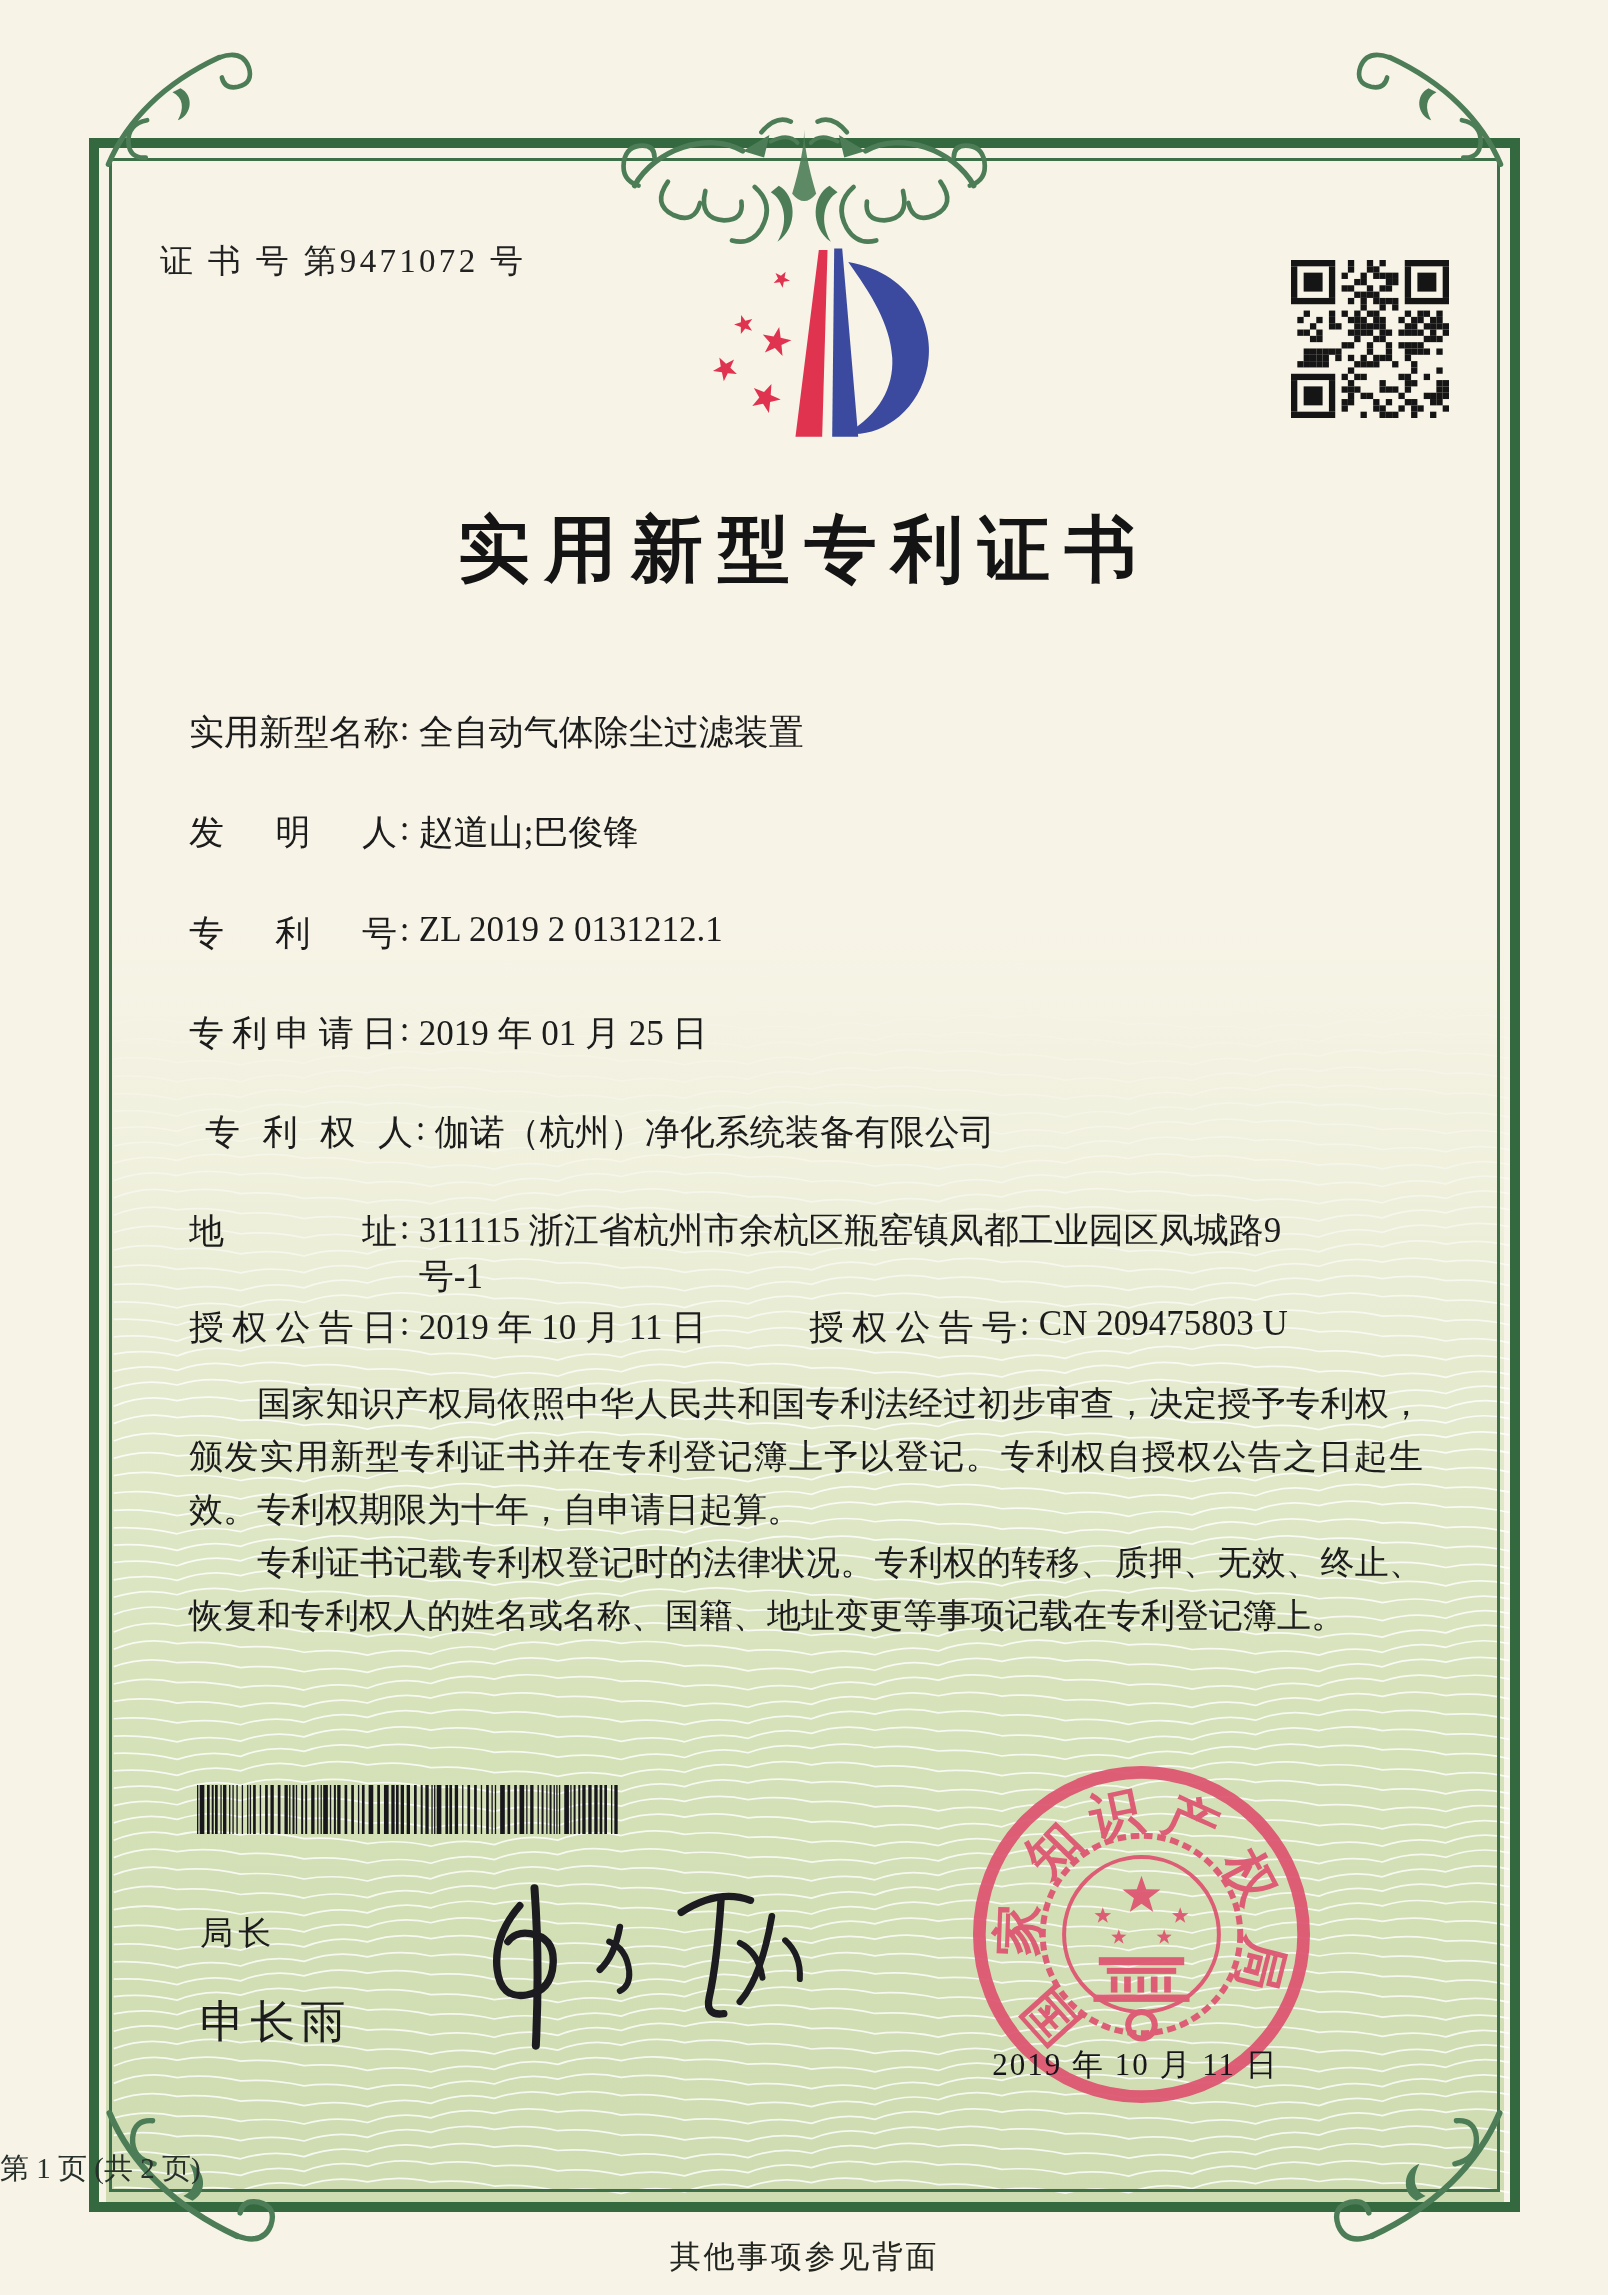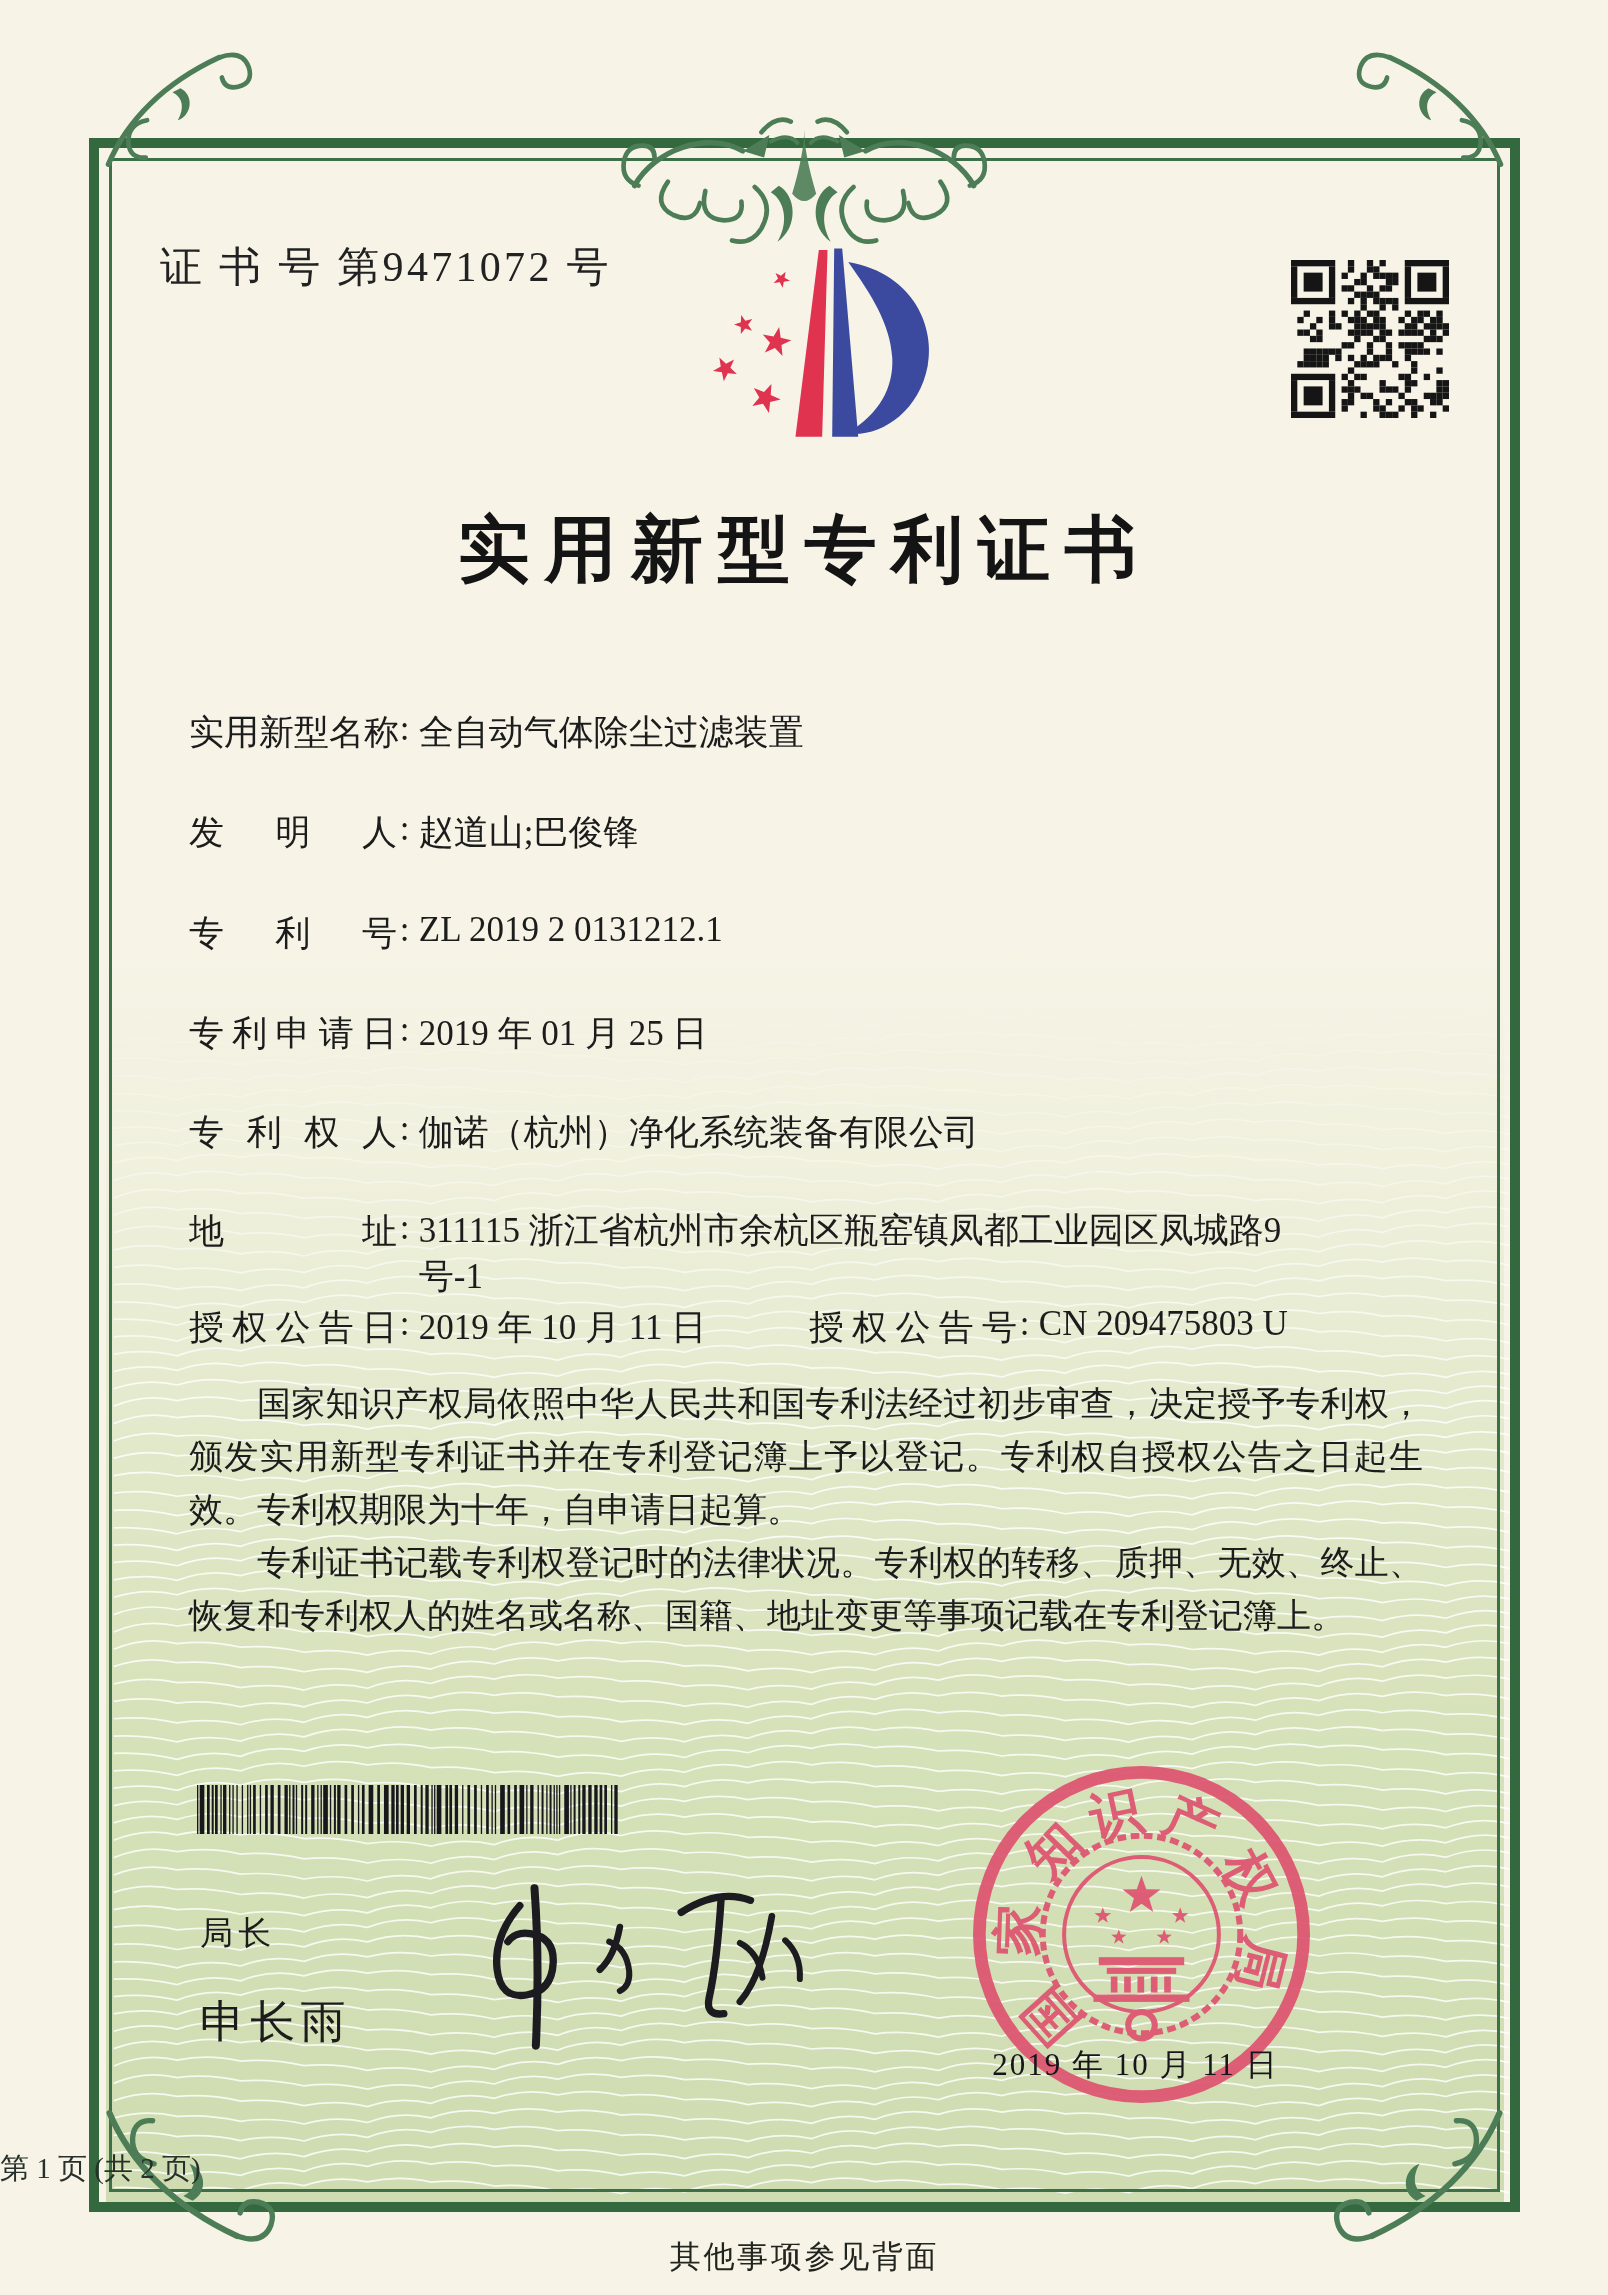--- a/index.html
+++ b/index.html
@@ -33,21 +33,21 @@
   }
   .inner-border{
     position:absolute;left:109px;top:158px;width:1391px;height:2034px;
     border:3.3px solid #3d7049;box-sizing:border-box;z-index:3;
   }
   .deco{position:absolute;z-index:4;pointer-events:none;}
   .content{position:absolute;left:0;top:0;width:100%;height:100%;z-index:5;}
 
   .cert-no{
     position:absolute;left:160px;top:239px;
-    font-size:42px;letter-spacing:3.3px;color:#222;
+    font-size:33px;letter-spacing:3.3px;color:#222;
   }
   .logo{position:absolute;left:688px;top:235px;width:247px;height:214px;}
   .qr{position:absolute;left:1291px;top:260px;width:158px;height:158px;}
 
   .title{
     position:absolute;left:0;top:502px;width:100%;
     text-align:center;font-size:72px;font-weight:bold;
     letter-spacing:14.7px;color:#141414;
   }
 
@@ -55,21 +55,21 @@
   .flabel{
     display:inline-block;width:208px;
     text-align:justify;text-align-last:justify;
     vertical-align:top;
   }
   .fcolon{display:inline-block;margin:0 9.4px 0 2.7px;}
   .fvalue{display:inline-block;vertical-align:top;}
   .fvalue.wrap{white-space:normal;width:875px;line-height:1.32;}
 
   .row1{top:709px;} .row2{top:809px;} .row3{top:910px;}
-  .row4{top:1010px;} .row5{top:1109px;} .row6{top:1208px;}
+  .row4{top:1010px;} .row5{top:1109px;margin-left:16px;} .row6{top:1208px;}
   .row7{top:1304px;}
   .grant-no{position:absolute;left:809px;top:1304px;font-size:35px;white-space:nowrap;}
   .grant-no .flabel{width:208px;}
 
   .body-text{
     position:absolute;left:189px;top:1377px;width:1234px;
     font-size:34px;line-height:53px;text-align:justify;
   }
   .body-text p{margin:0;text-indent:2em;}
 

